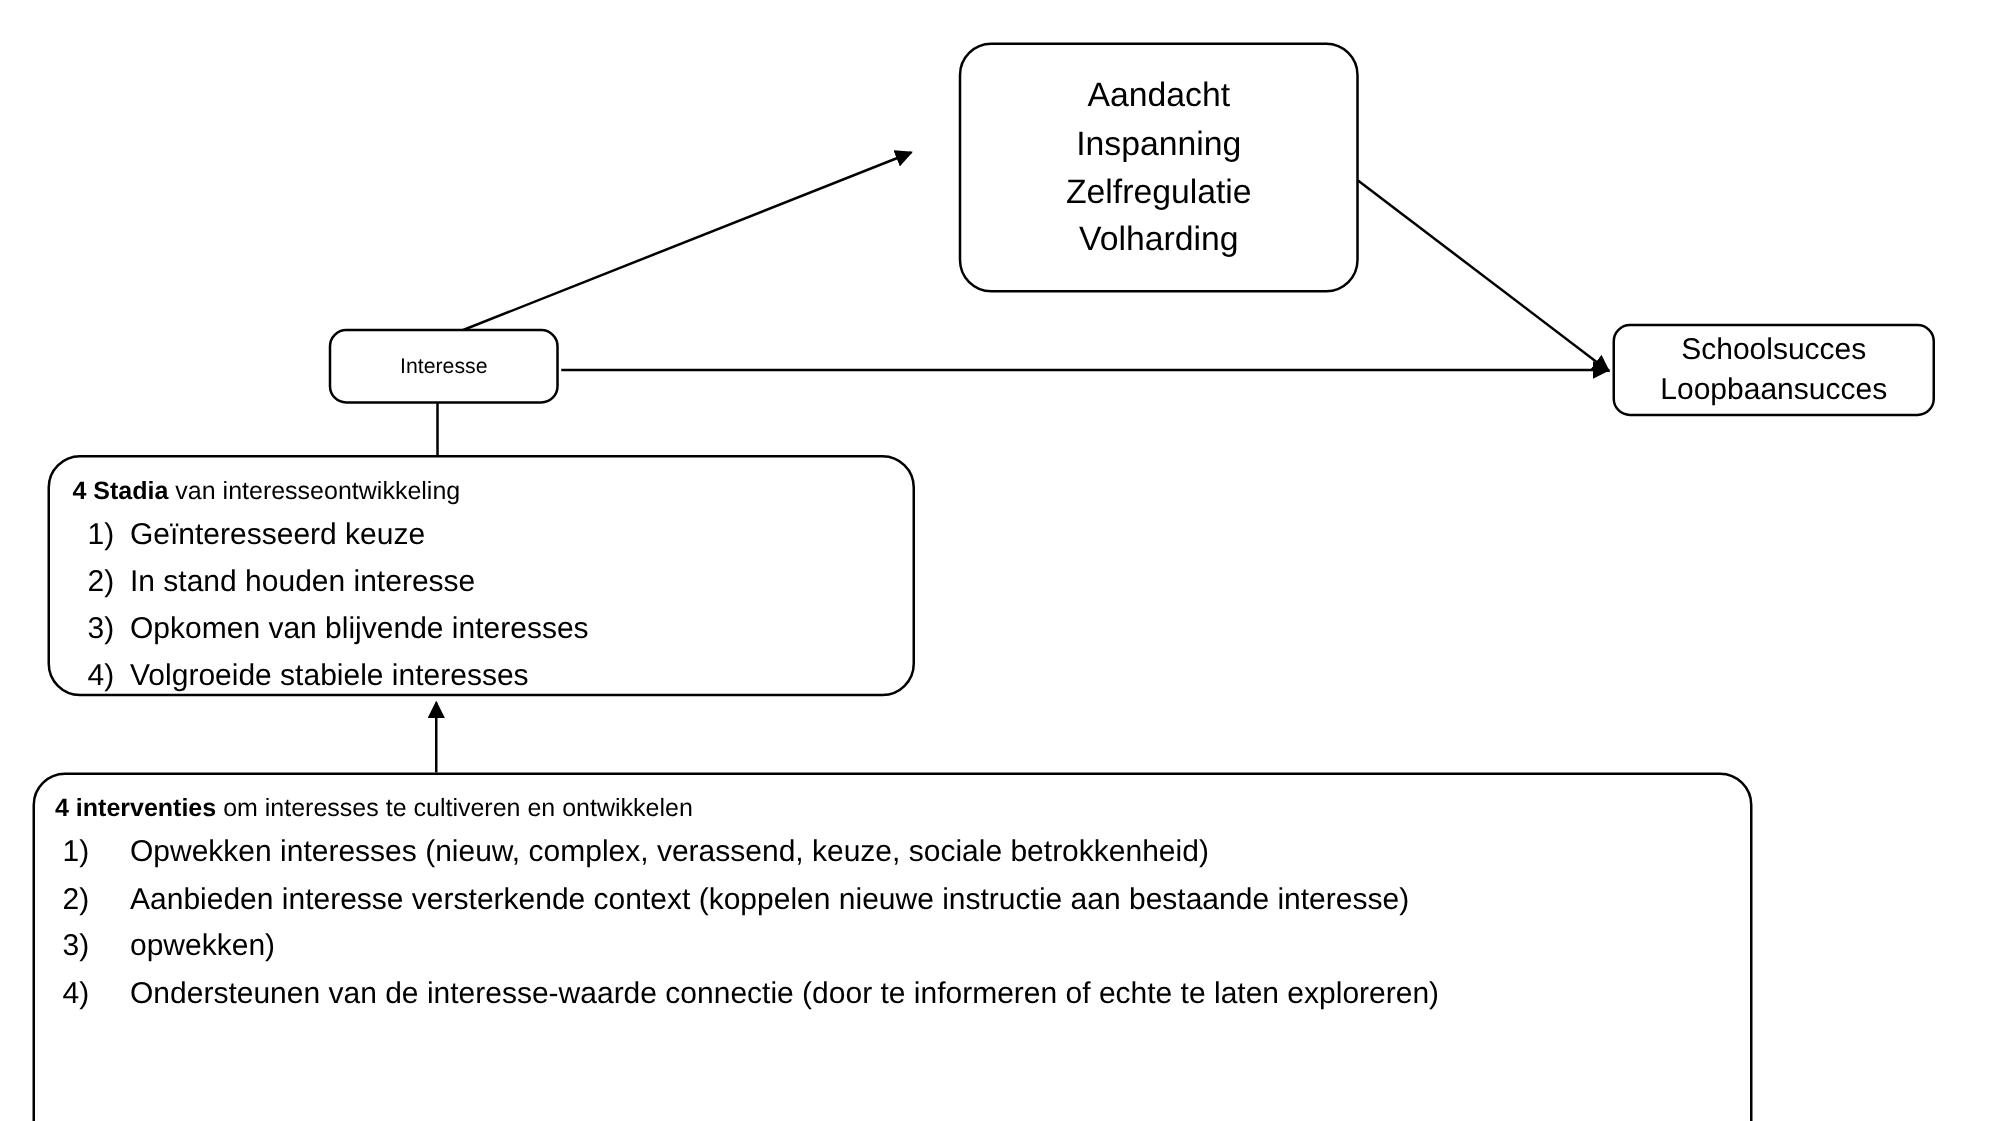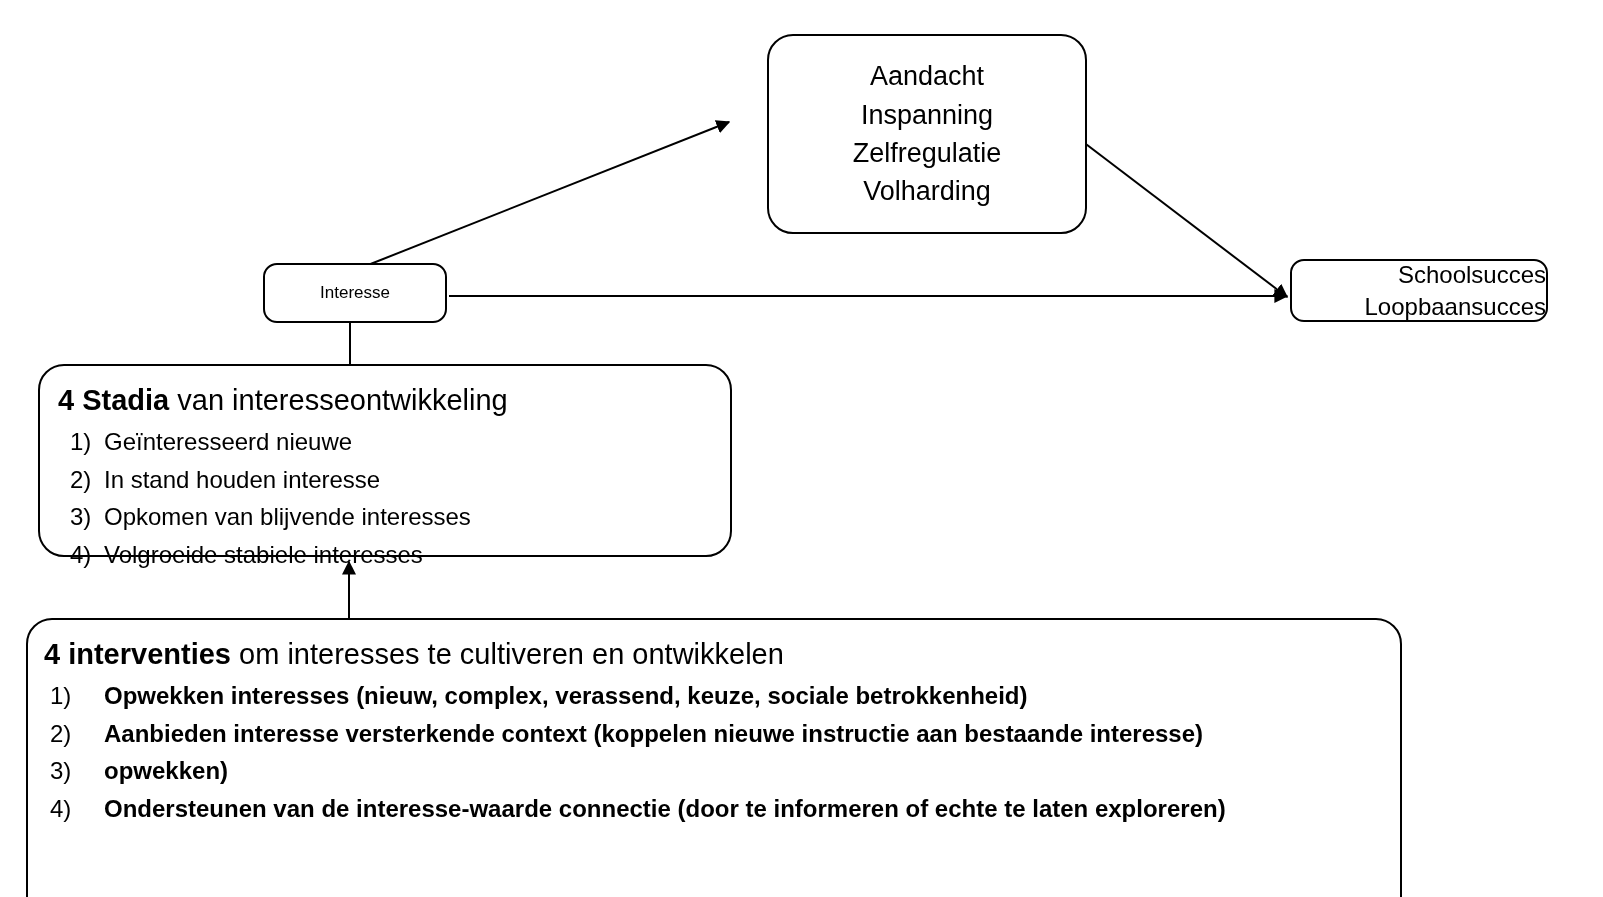--- a/index.html
+++ b/index.html
@@ -61,25 +61,24 @@
     height: 60px;
     border-radius: 14px;
     font-size: 17px;
   }
 
   
   #node-success {
     left: 1290px;
     top: 259px;
     width: 258px;
-    height: 63px;
+    height: 74px;
     border-radius: 14px;
     font-size: 24px;
     line-height: 1.32;
-    align-items: flex-end;
   }
 
   
   #node-stadia {
     left: 38px;
     top: 364px;
     width: 694px;
     height: 193px;
     border-radius: 26px;
     padding: 12px 0 12px 18px;
@@ -91,21 +90,21 @@
     left: 26px;
     top: 618px;
     width: 1376px;
     height: 324px;
     border-radius: 26px;
     padding: 12px 0 12px 16px;
     justify-content: flex-start;
   }
 
   .box-title {
-    font-size: 29px;
+    font-size: 20px;
     line-height: 1.56;
     white-space: nowrap;
   }
   .box-title b { font-weight: 700; }
 
   ol.numlist {
     list-style: none;
     margin: 0;
     padding: 0;
     font-size: 24px;
@@ -124,21 +123,20 @@
   ol.numlist li .txt {
     flex: 1 1 auto;
   }
   #node-interventies ol.numlist li .num {
     padding-left: 6px;
     width: 60px;
     flex: 0 0 60px;
   }
   #node-interventies ol.numlist li .txt {
     max-width: 1260px;
-    font-weight: bold;
   }
   .line-1, .line-2 { display: block; }
 </style>
 </head>
 <body>
 
 <div id="canvas">
 
   <svg id="edges" viewBox="0 0 1603 897" width="1603" height="897" xmlns="http://www.w3.org/2000/svg">
     <defs>
@@ -174,21 +172,21 @@
     <span>Loopbaansucces</span>
   </div>
 
   <div class="node" id="node-stadia">
     <div class="box-title">
       <b>4 Stadia</b><span> van interesseontwikkeling</span>
     </div>
     <ol class="numlist">
       <li>
         <span class="num">1)</span>
-        <span class="txt">Geïnteresseerd nieuwe</span>
+        <span class="txt">Geïnteresseerd keuze</span>
       </li>
       <li>
         <span class="num">2)</span>
         <span class="txt">In stand houden interesse</span>
       </li>
       <li>
         <span class="num">3)</span>
         <span class="txt">Opkomen van blijvende interesses</span>
       </li>
       <li>

